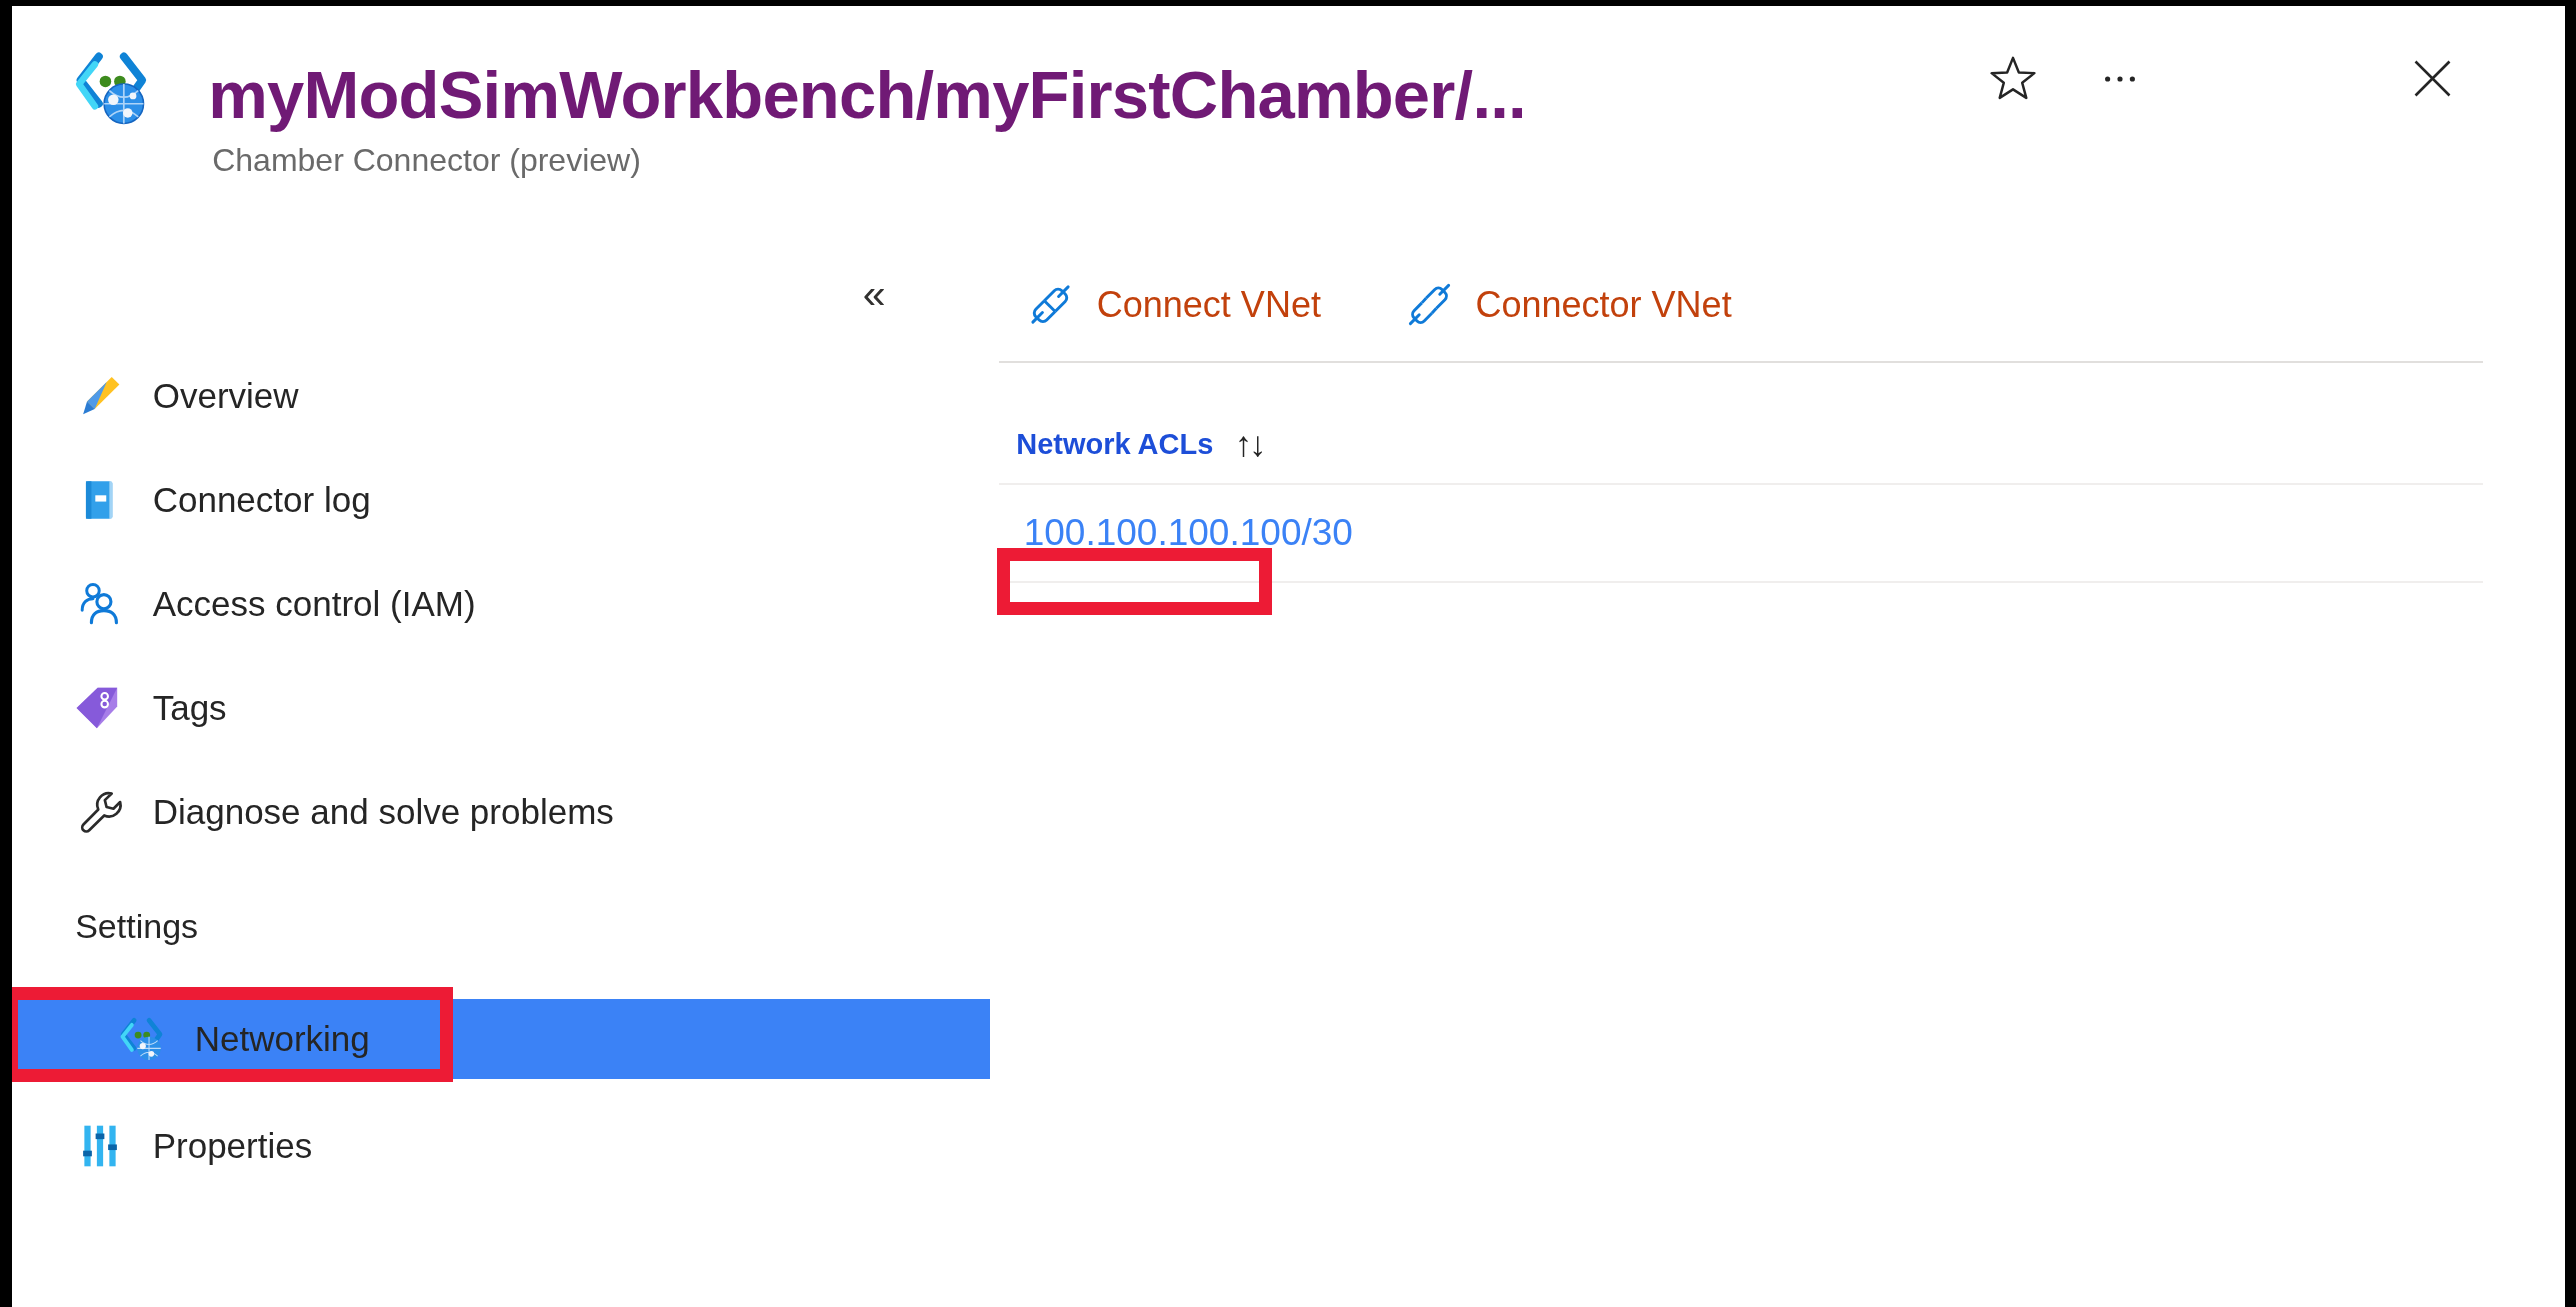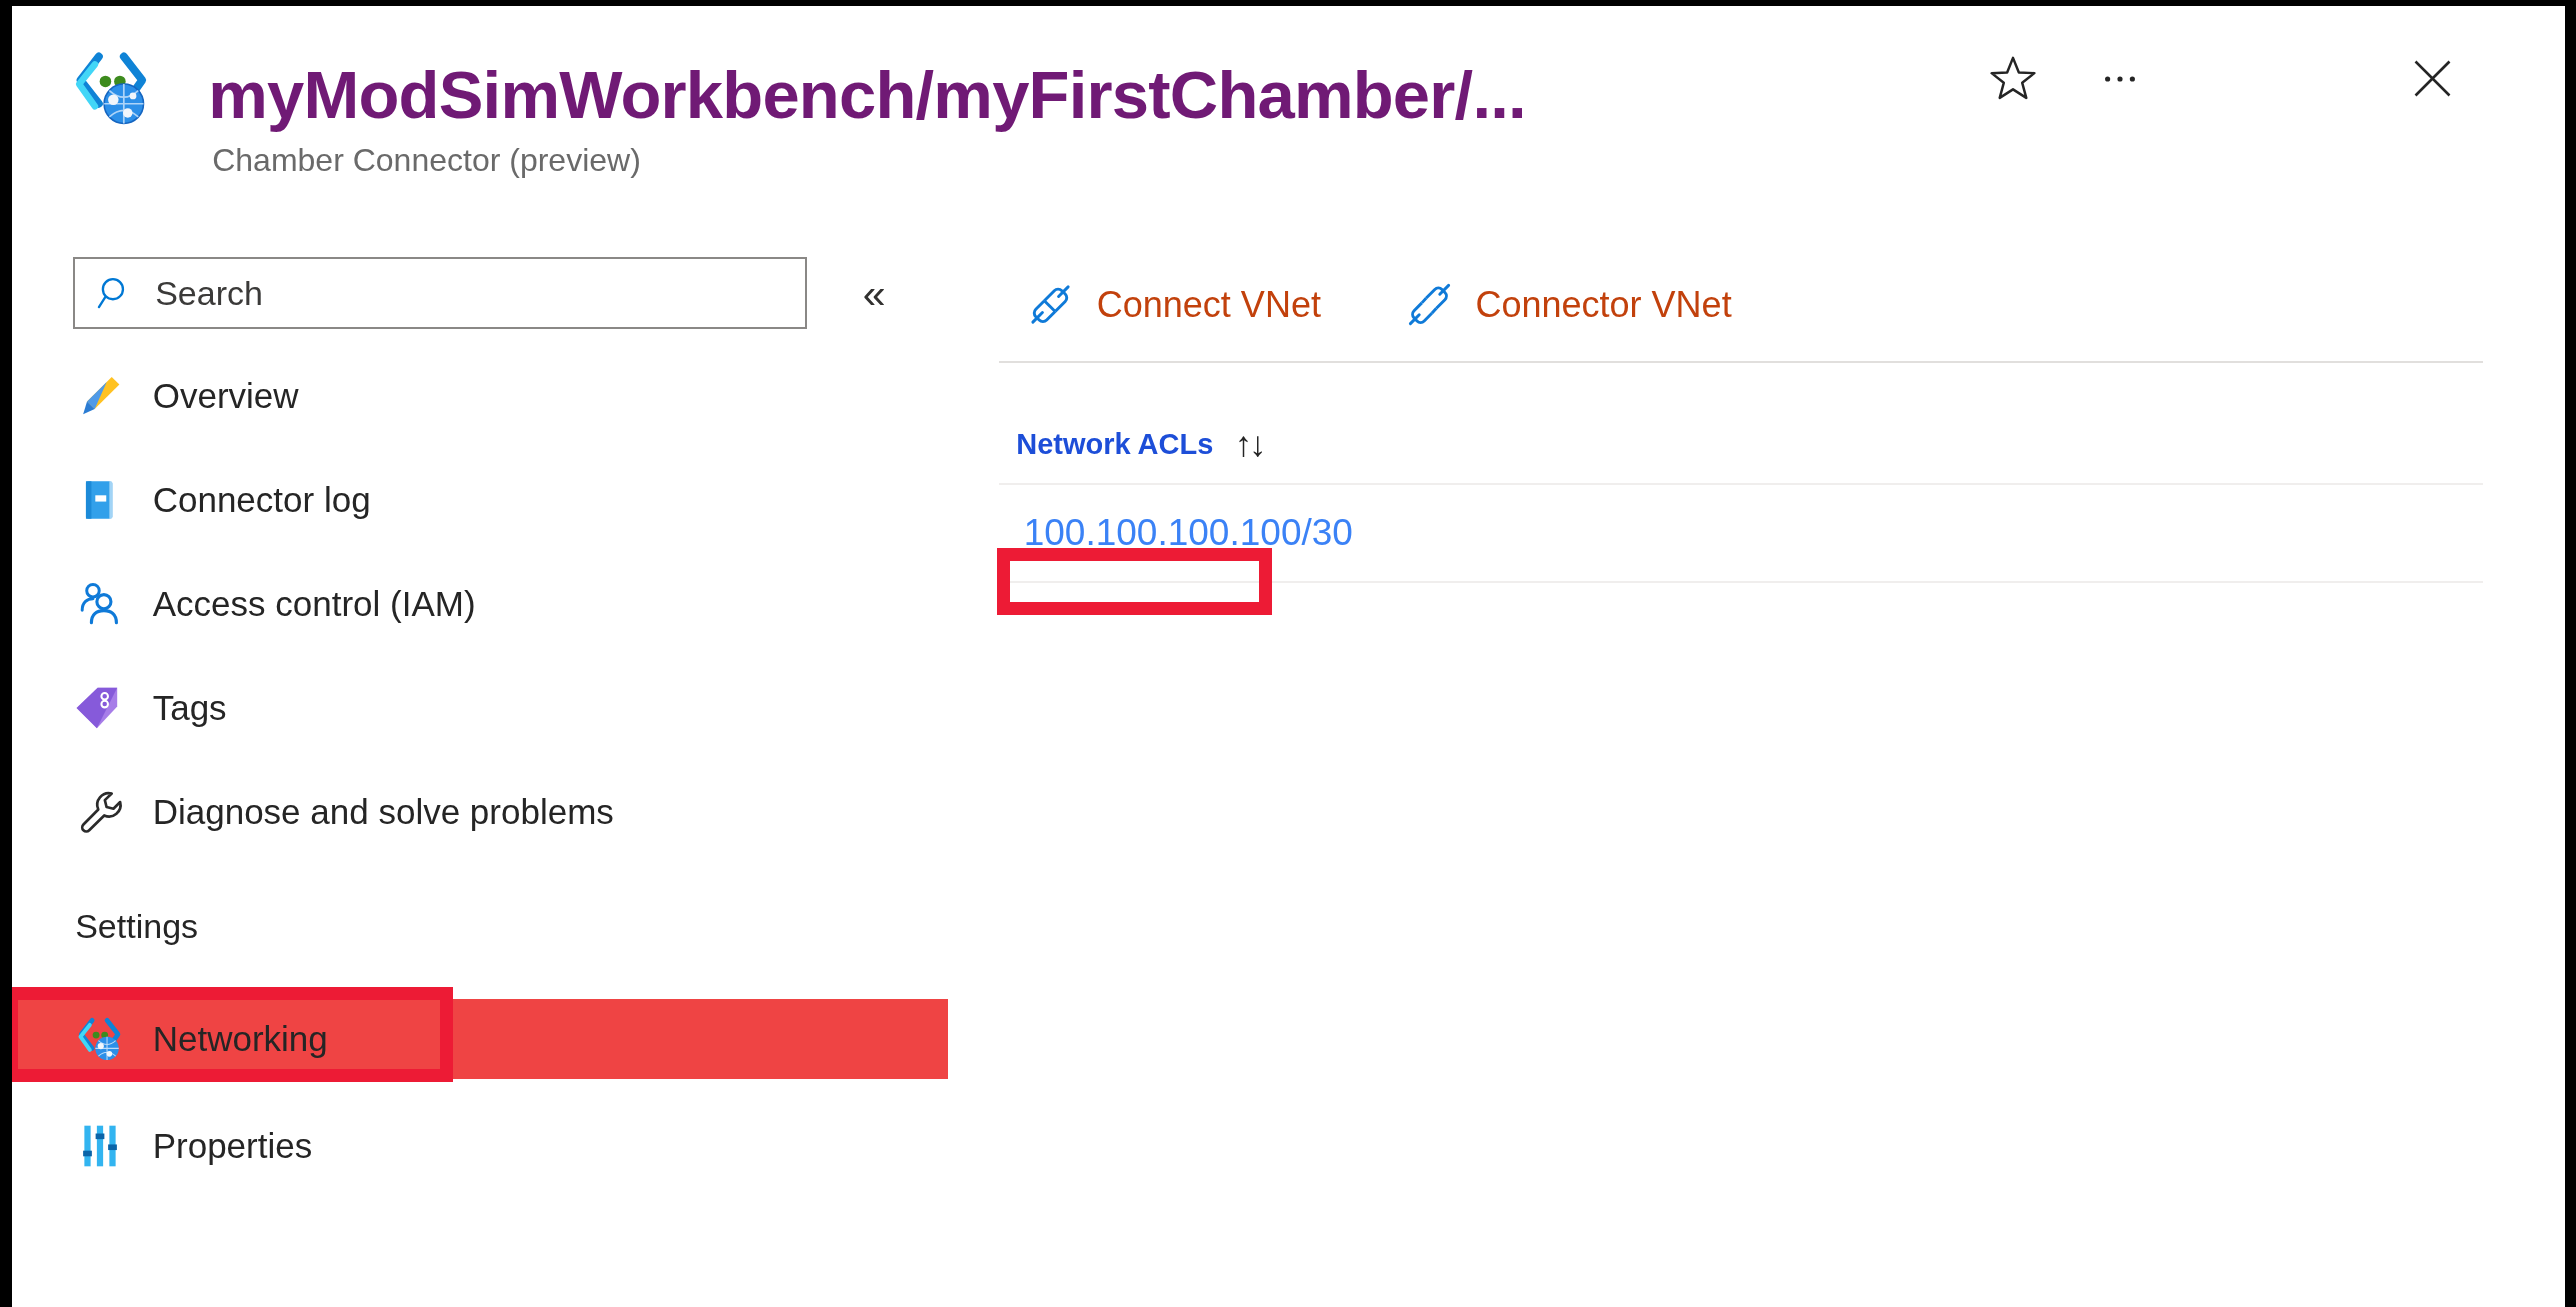--- a/index.html
+++ b/index.html
@@ -140,21 +140,21 @@
     margin-left: 63px;
     flex: 0 0 auto;
     display: block;
   }
   .nav-item .nav-label {
     margin-left: 27.5px;
     font-size: 35px;
     color: #252525;
     white-space: nowrap;
   }
-  .nav-item.selected { background: #ef4444; }
+  .nav-item.selected { background: #3b82f6; padding-left: 42px; }
 
   .nav-section {
     position: absolute;
     left: 63px;
     font-size: 34px;
     font-weight: 400;
     color: #252525;
   }
 
   
@@ -294,27 +294,20 @@
 
     <div class="hdr-btn" id="close-btn">
       <svg width="55" height="55" viewBox="0 0 24 24">
         <path d="M5 5 L19 19 M19 5 L5 19" stroke="#252525" stroke-width="1.15" stroke-linecap="square"></path>
       </svg>
     </div>
   </div>
 
   <div id="sidebar">
 
-    <div id="search-wrap">
-      <svg id="search-icon" width="43" height="43" viewBox="0 0 24 24">
-        <circle cx="10" cy="9.6" r="5.6" fill="none" stroke="#0078d4" stroke-width="1.3"></circle>
-        <path d="M5.9 13.8 L2.2 19.6" stroke="#0078d4" stroke-width="1.3" stroke-linecap="round"></path>
-      </svg>
-      <input id="search-input" type="text" placeholder="Search" style="">
-    </div>
 
     <div id="collapse-btn">«</div>
 
     <div class="nav-item" style="top:145px">
       <svg class="nav-ico" viewBox="0 0 32 32">
         <path d="M23.5 3.8 L28.4 8.6 L12.6 24.3 L7.7 19.5 Z" fill="#ffc222"></path>
         <path d="M20.3 7.0 L12.6 24.3 L7.7 19.5 Z" fill="#4f9ae8"></path>
         <path d="M7.7 19.5 L12.6 24.3 L5.2 27.6 Z" fill="#2b7cd3"></path>
       </svg>
       <span class="nav-label">Overview</span>

